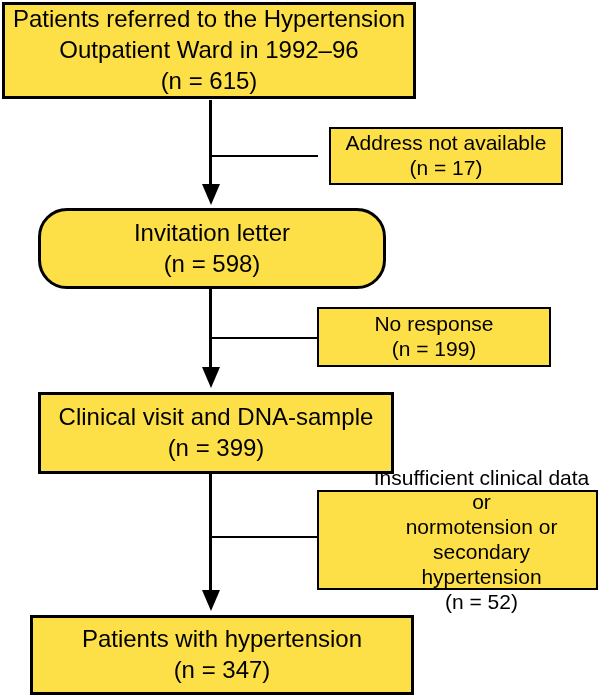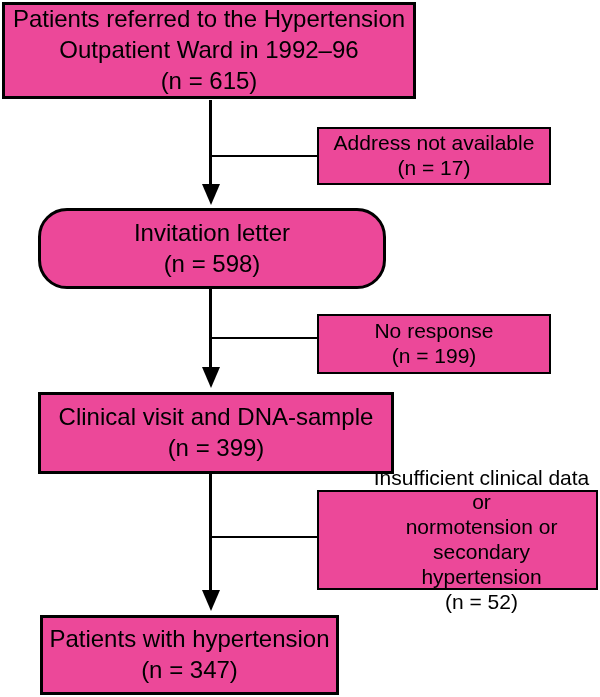--- a/index.html
+++ b/index.html
@@ -12,21 +12,21 @@
     width: 600px;
     height: 697px;
     background: #ffffff;
     font-family: "Liberation Sans", "DejaVu Sans", sans-serif;
     color: #000000;
     overflow: hidden;
   }
   .box {
     position: absolute;
     box-sizing: border-box;
-    background: #ec4899;
+    background: #fde047;
     display: flex;
     align-items: center;
     justify-content: center;
     text-align: center;
   }
   .box .txt {
     white-space: pre-line;
   }
   .main-box {
     border: 3px solid #000000;
@@ -35,24 +35,24 @@
   }
   .side-box {
     border: 2px solid #000000;
     font-size: 21px;
     line-height: 1.18;
   }
   
   .b-referred  { left: 2px;  top: 2px;   width: 414px; height: 97px; }
   .b-letter    { left: 38px; top: 208px; width: 348px; height: 81px; border-radius: 29px; }
   .b-visit     { left: 38px; top: 392px; width: 356px; height: 82px; }
-  .b-hyper     { left: 40px; top: 615px; width: 299px; height: 80px; }
+  .b-hyper     { left: 30px; top: 615px; width: 384px; height: 80px; }
   
-  .s-address   { left: 317px; top: 127px; width: 234px; height: 58px;  }
-  .s-response  { left: 317px; top: 314px; width: 234px; height: 60px;  }
+  .s-address   { left: 329px; top: 127px; width: 234px; height: 58px;  }
+  .s-response  { left: 317px; top: 307px; width: 234px; height: 60px;  }
   .s-insuff    { left: 317px; top: 490px; width: 281px; height: 100px; padding-left: 48px; }
   
   .stem {
     position: absolute;
     width: 3px;
     background: #000000;
   }
   .stem-1 { left: 209px; top: 100px; height: 87px;  }
   .stem-2 { left: 209px; top: 289px; height: 82px;  }
   .stem-3 { left: 209px; top: 474px; height: 120px; }

